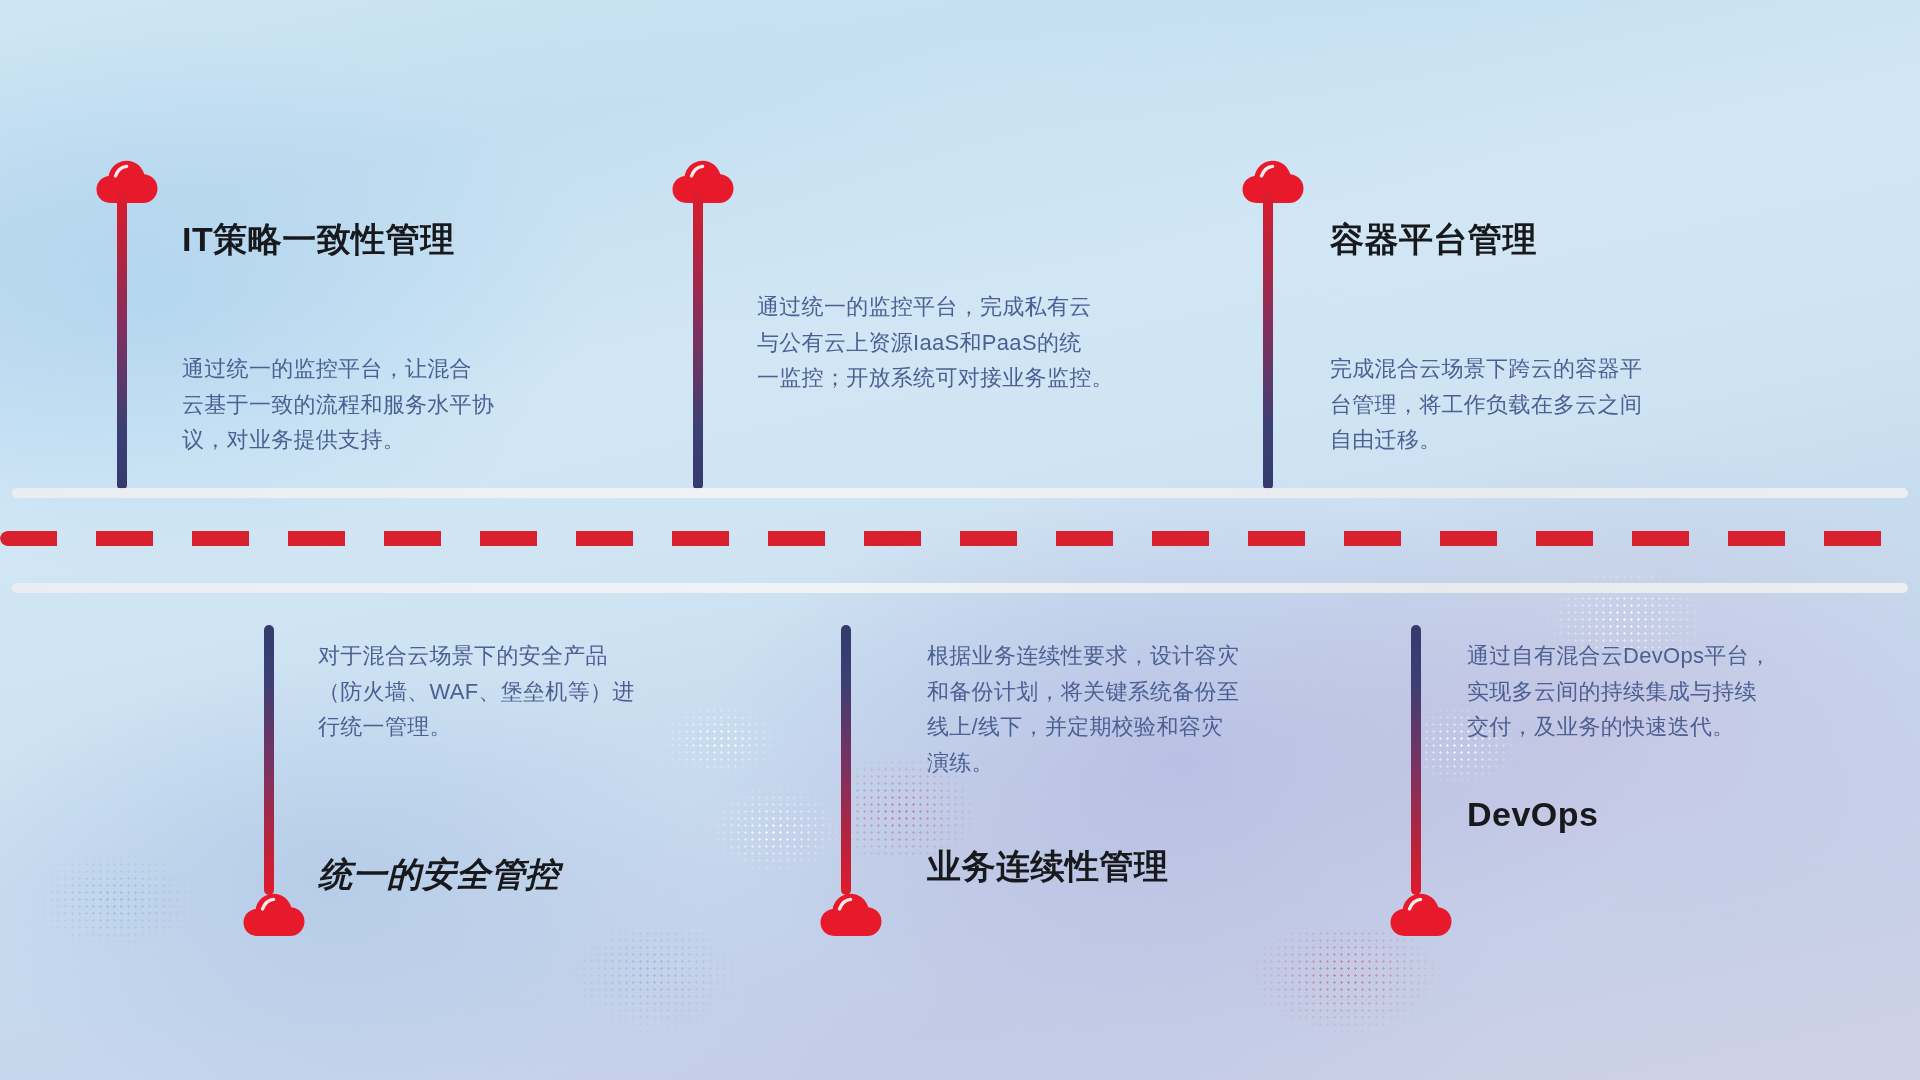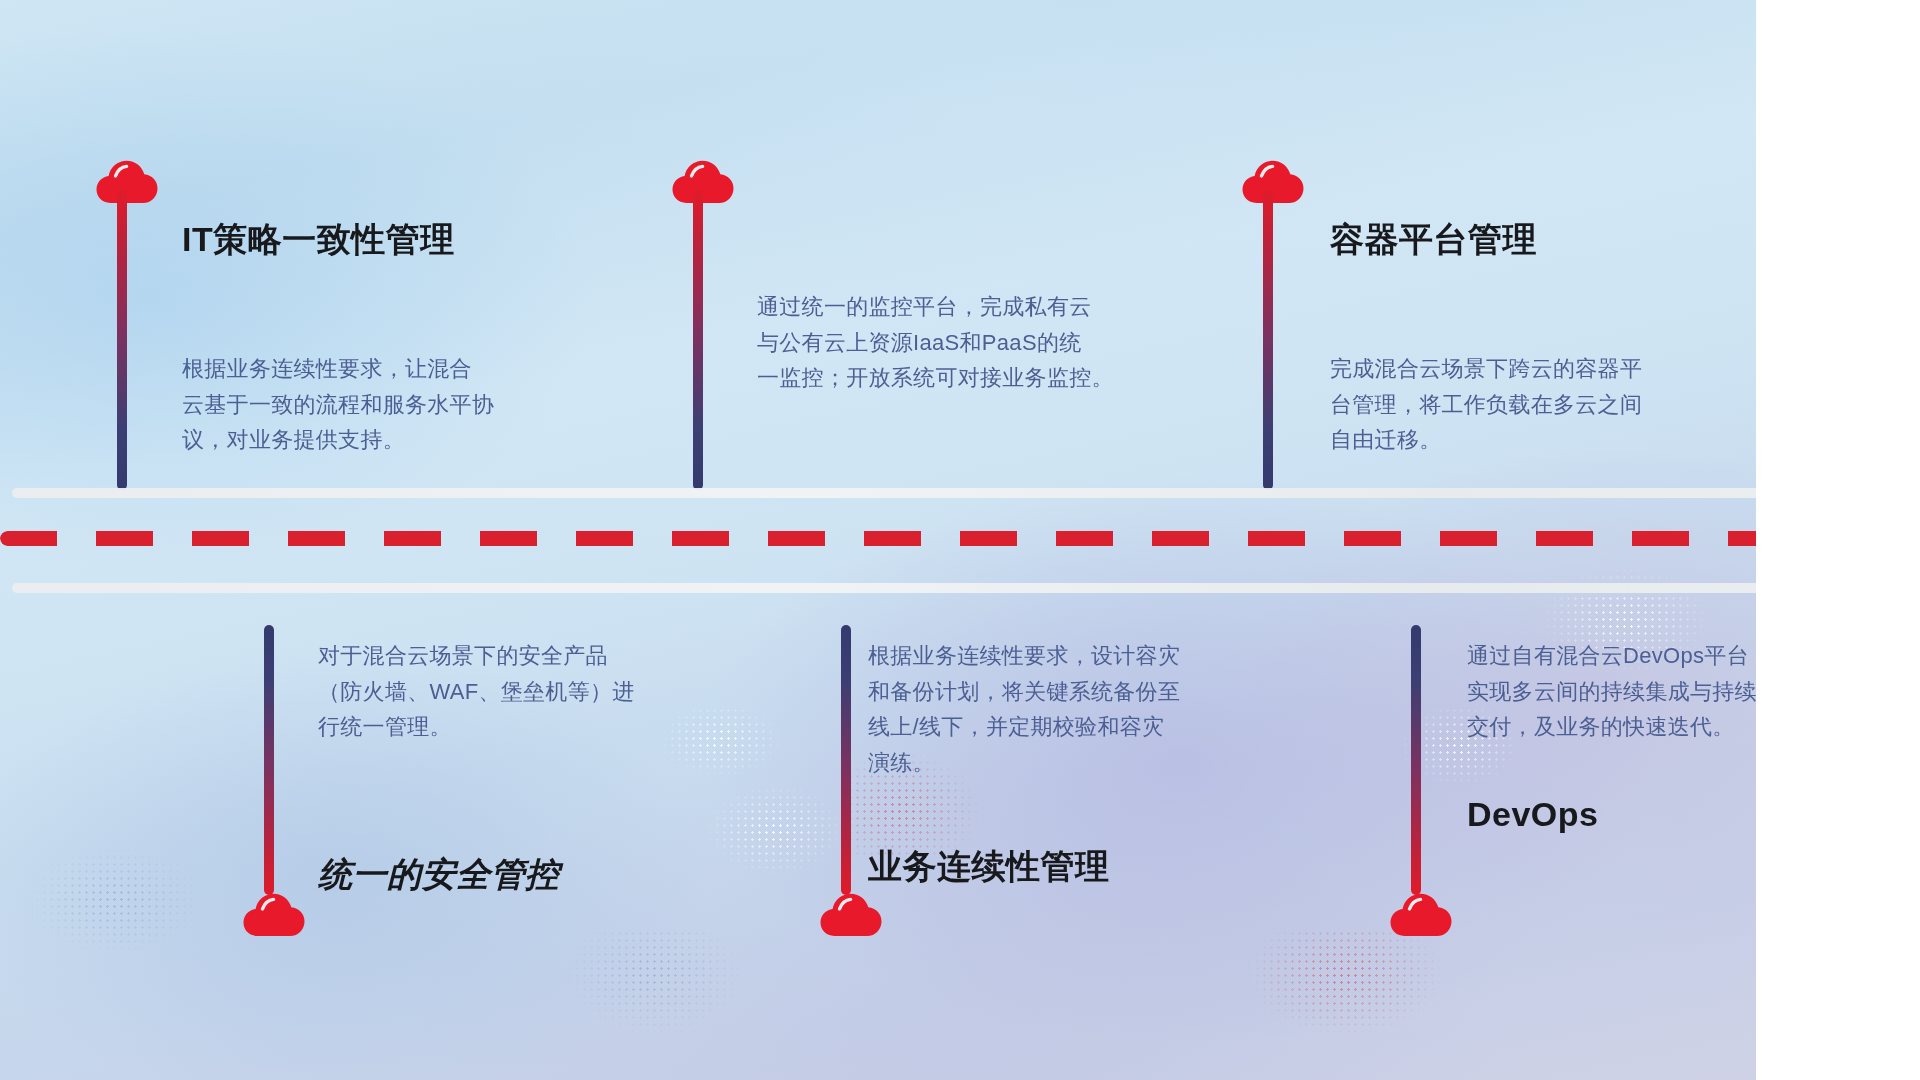--- a/index.html
+++ b/index.html
@@ -6,21 +6,21 @@
   * { margin:0; padding:0; box-sizing:border-box; }
 
   html, body {
     width:1920px; height:1080px;
     overflow:hidden;
     font-family:"Liberation Sans","DejaVu Sans",sans-serif;
   }
 
   #stage {
     position:relative;
-    width:1756px; height:1080px;
+    width:1920px; height:1080px;
     background:
       radial-gradient(ellipse 700px 420px at 1180px 760px, rgba(168,158,214,0.42) 0%, rgba(168,158,214,0.0) 68%),
       radial-gradient(ellipse 560px 360px at 1620px 700px, rgba(196,176,214,0.40) 0%, rgba(196,176,214,0.0) 70%),
       radial-gradient(ellipse 520px 330px at 330px 880px, rgba(150,178,220,0.34) 0%, rgba(150,178,220,0.0) 72%),
       radial-gradient(ellipse 760px 380px at 960px 1010px, rgba(186,190,224,0.34) 0%, rgba(186,190,224,0.0) 72%),
       radial-gradient(ellipse 620px 380px at 150px 300px, rgba(150,198,236,0.40) 0%, rgba(150,198,236,0.0) 72%),
       radial-gradient(ellipse 760px 420px at 1000px 120px, rgba(205,228,244,0.55) 0%, rgba(205,228,244,0.0) 72%),
       linear-gradient(168deg, #cfe6f4 0%, #c3def0 16%, #d2e7f5 34%, #cfe4f3 48%, #c8dcef 60%, #c6d6ec 74%, #c7cfe7 88%, #cfd2e6 100%);
     overflow:hidden;
   }
@@ -121,21 +121,21 @@
 
   <div class="marker" style="left:96px; top:160px;">
     <div class="stem down" style="top:30px; height:300px;"></div>
     <svg class="cloud-icon" viewBox="0 0 62 44">
       <path d="M14.5 43 C5.6 43 0.5 36.6 0.5 29.6 C0.5 22.2 5.9 16.6 12.6 15.9 C14.3 7.2 21.6 0.8 30.6 0.8 C39.0 0.8 46.2 6.6 48.3 14.3 C55.8 14.9 61.5 20.8 61.5 28.4 C61.5 36.2 55.4 43 47.0 43 Z" fill="#e8192a"></path>
       <path d="M19.5 16.0 C21.6 10.4 25.8 6.8 30.6 6.4" stroke="#ffffff" stroke-width="3.4" stroke-linecap="round" fill="none" opacity="0.92"></path>
     </svg>
   </div>
   <div class="col" style="left:182px; top:222px; width:430px;">
     <h2 class="heading">IT策略一致性管理</h2>
-    <p class="body" style="margin-top:95px;">根据业务连续性要求，让混合
+    <p class="body" style="margin-top:95px;">通过统一的监控平台，让混合
 云基于一致的流程和服务水平协
 议，对业务提供支持。</p>
   </div>
 
   <div class="marker" style="left:672px; top:160px;">
     <div class="stem down" style="top:30px; height:300px;"></div>
     <svg class="cloud-icon" viewBox="0 0 62 44">
       <path d="M14.5 43 C5.6 43 0.5 36.6 0.5 29.6 C0.5 22.2 5.9 16.6 12.6 15.9 C14.3 7.2 21.6 0.8 30.6 0.8 C39.0 0.8 46.2 6.6 48.3 14.3 C55.8 14.9 61.5 20.8 61.5 28.4 C61.5 36.2 55.4 43 47.0 43 Z" fill="#e8192a"></path>
       <path d="M19.5 16.0 C21.6 10.4 25.8 6.8 30.6 6.4" stroke="#ffffff" stroke-width="3.4" stroke-linecap="round" fill="none" opacity="0.92"></path>
     </svg>
@@ -180,21 +180,21 @@
     <h2 class="heading" style="margin-top:112px;font-style:italic;">统一的安全管控</h2>
   </div>
 
   <div class="marker" style="left:820px; top:625px;">
     <div class="stem up" style="top:0px; height:270px;"></div>
     <svg class="cloud-icon" viewBox="0 0 62 44" style="position:absolute; top:268px;">
       <path d="M14.5 43 C5.6 43 0.5 36.6 0.5 29.6 C0.5 22.2 5.9 16.6 12.6 15.9 C14.3 7.2 21.6 0.8 30.6 0.8 C39.0 0.8 46.2 6.6 48.3 14.3 C55.8 14.9 61.5 20.8 61.5 28.4 C61.5 36.2 55.4 43 47.0 43 Z" fill="#e8192a"></path>
       <path d="M19.5 16.0 C21.6 10.4 25.8 6.8 30.6 6.4" stroke="#ffffff" stroke-width="3.4" stroke-linecap="round" fill="none" opacity="0.92"></path>
     </svg>
   </div>
-  <div class="col" style="left:868px; top:638px; width:440px;justify-content:flex-end;">
+  <div class="col" style="left:927px; top:638px; width:440px;justify-content:flex-end;">
     <p class="body">根据业务连续性要求，设计容灾
 和备份计划，将关键系统备份至
 线上/线下，并定期校验和容灾
 演练。</p>
     <h2 class="heading" style="margin-top:68px;">业务连续性管理</h2>
   </div>
 
   <div class="marker" style="left:1390px; top:625px;">
     <div class="stem up" style="top:0px; height:270px;"></div>
     <svg class="cloud-icon" viewBox="0 0 62 44" style="position:absolute; top:268px;">

